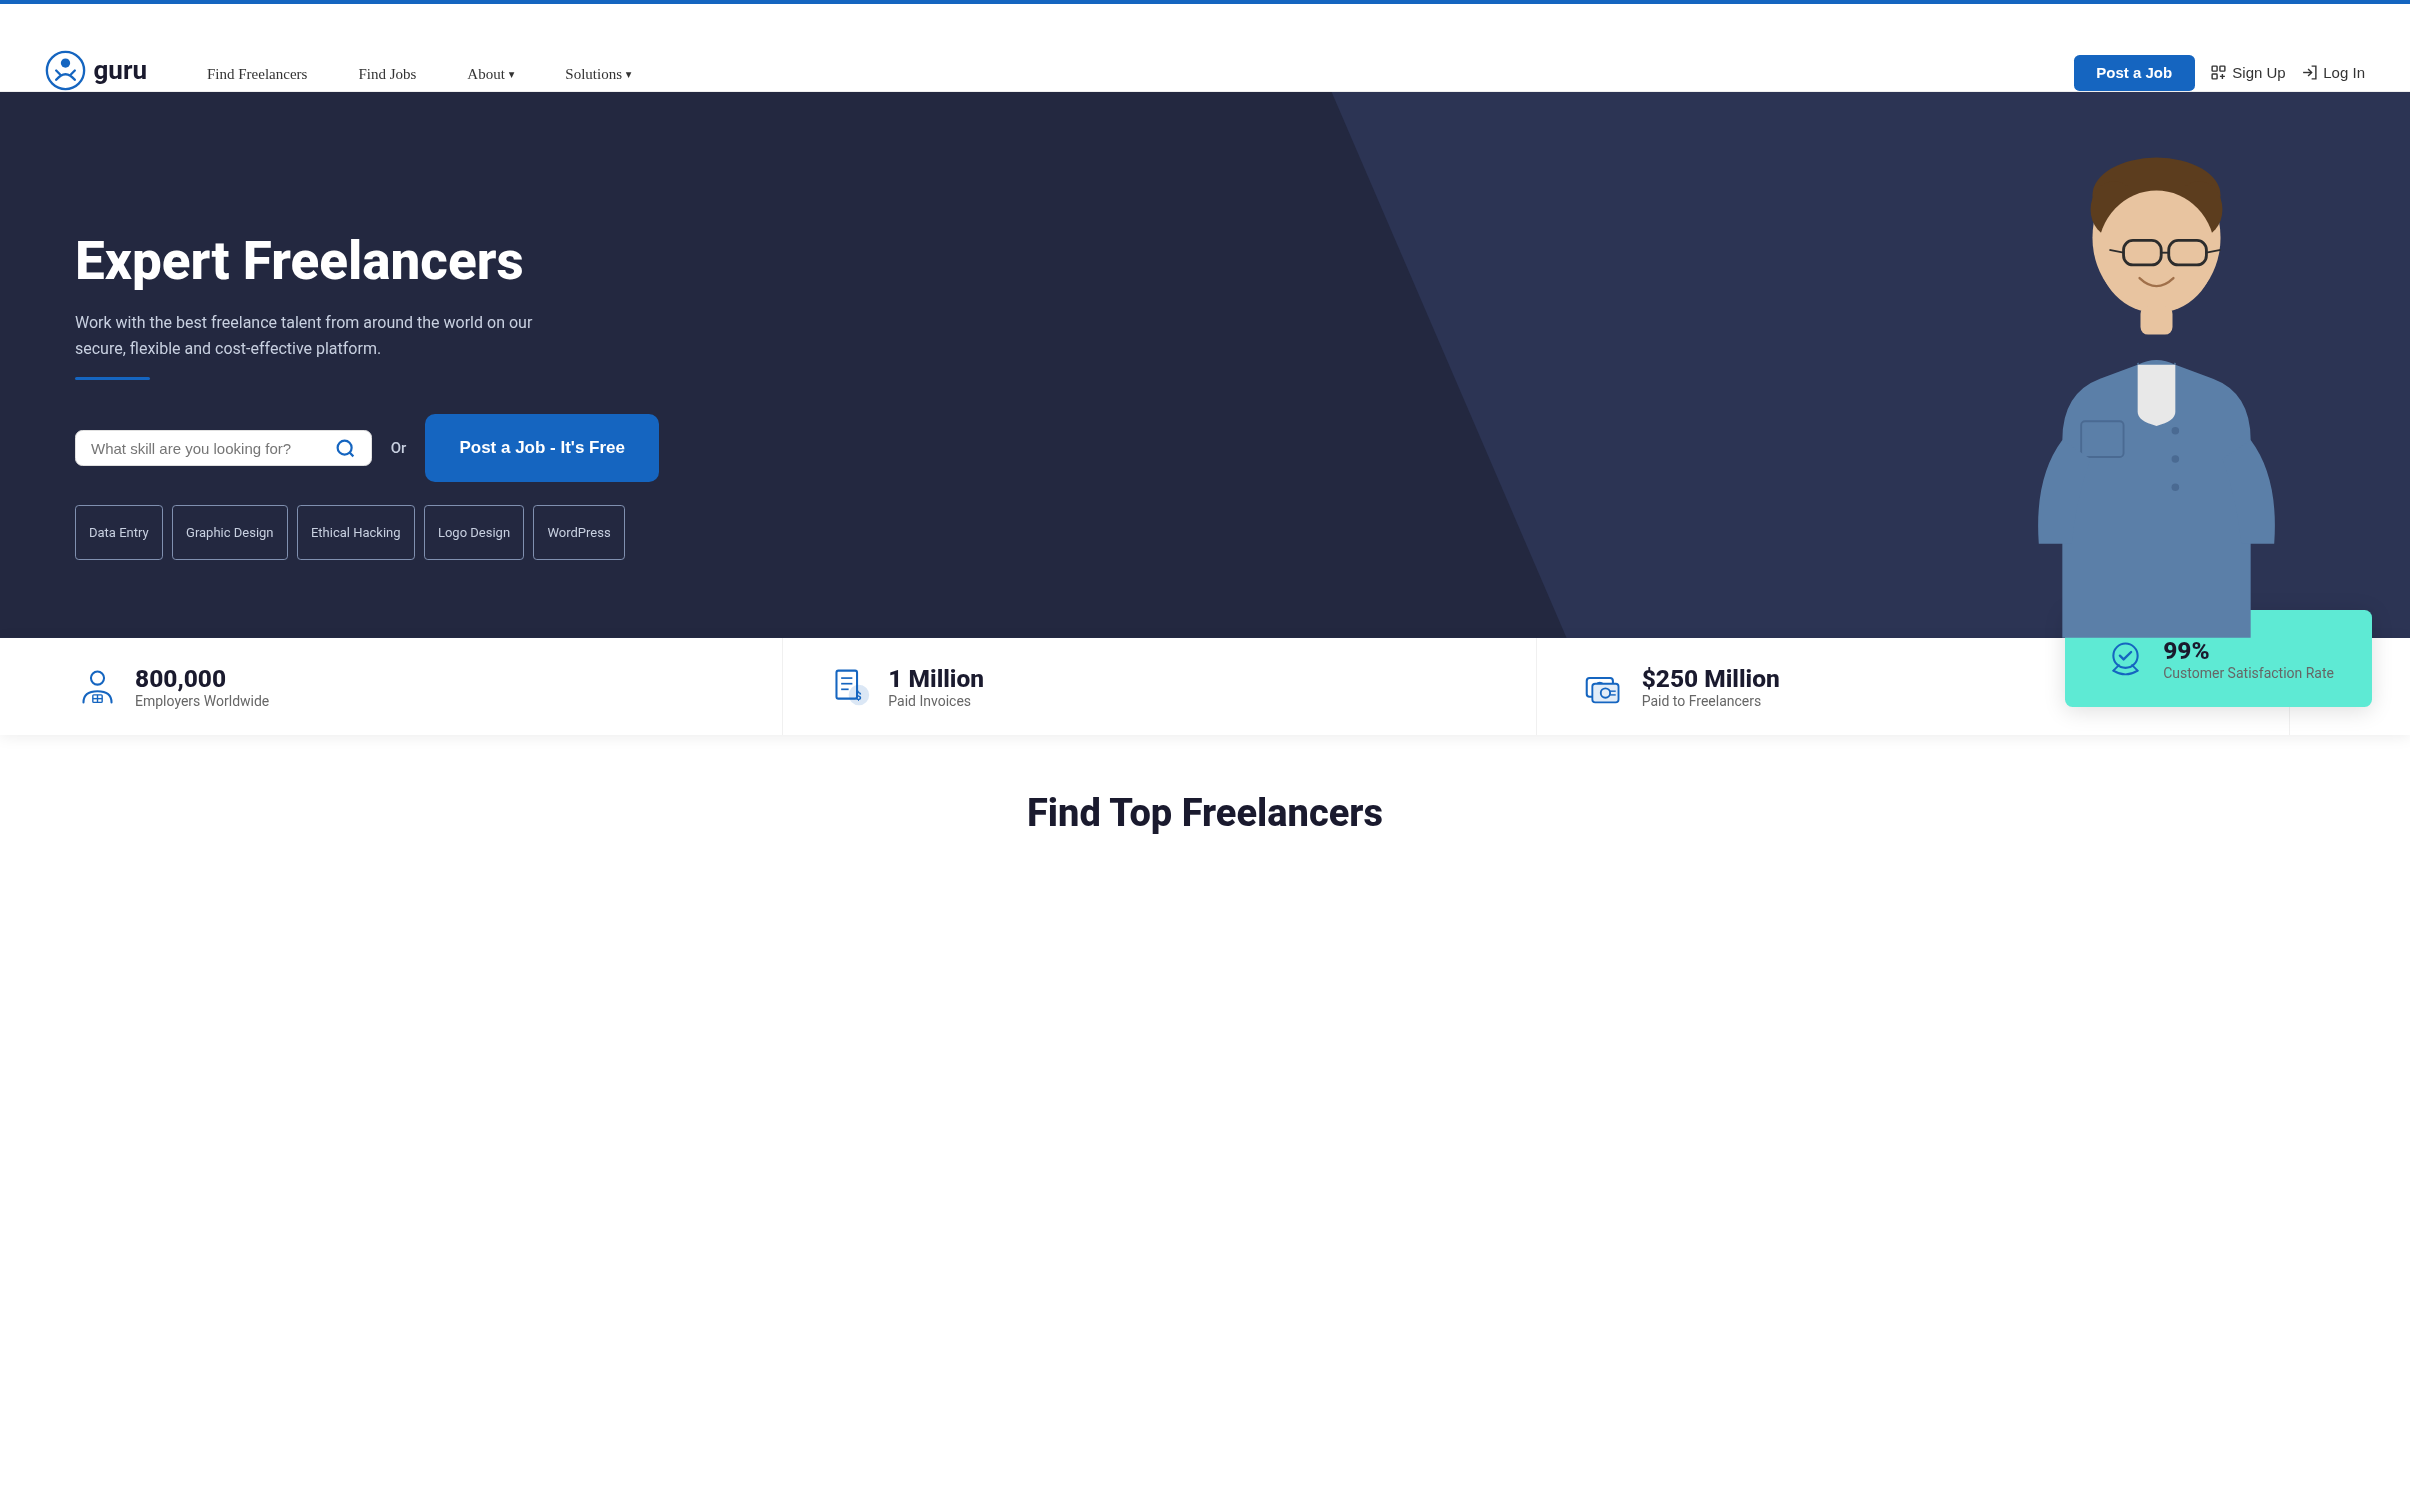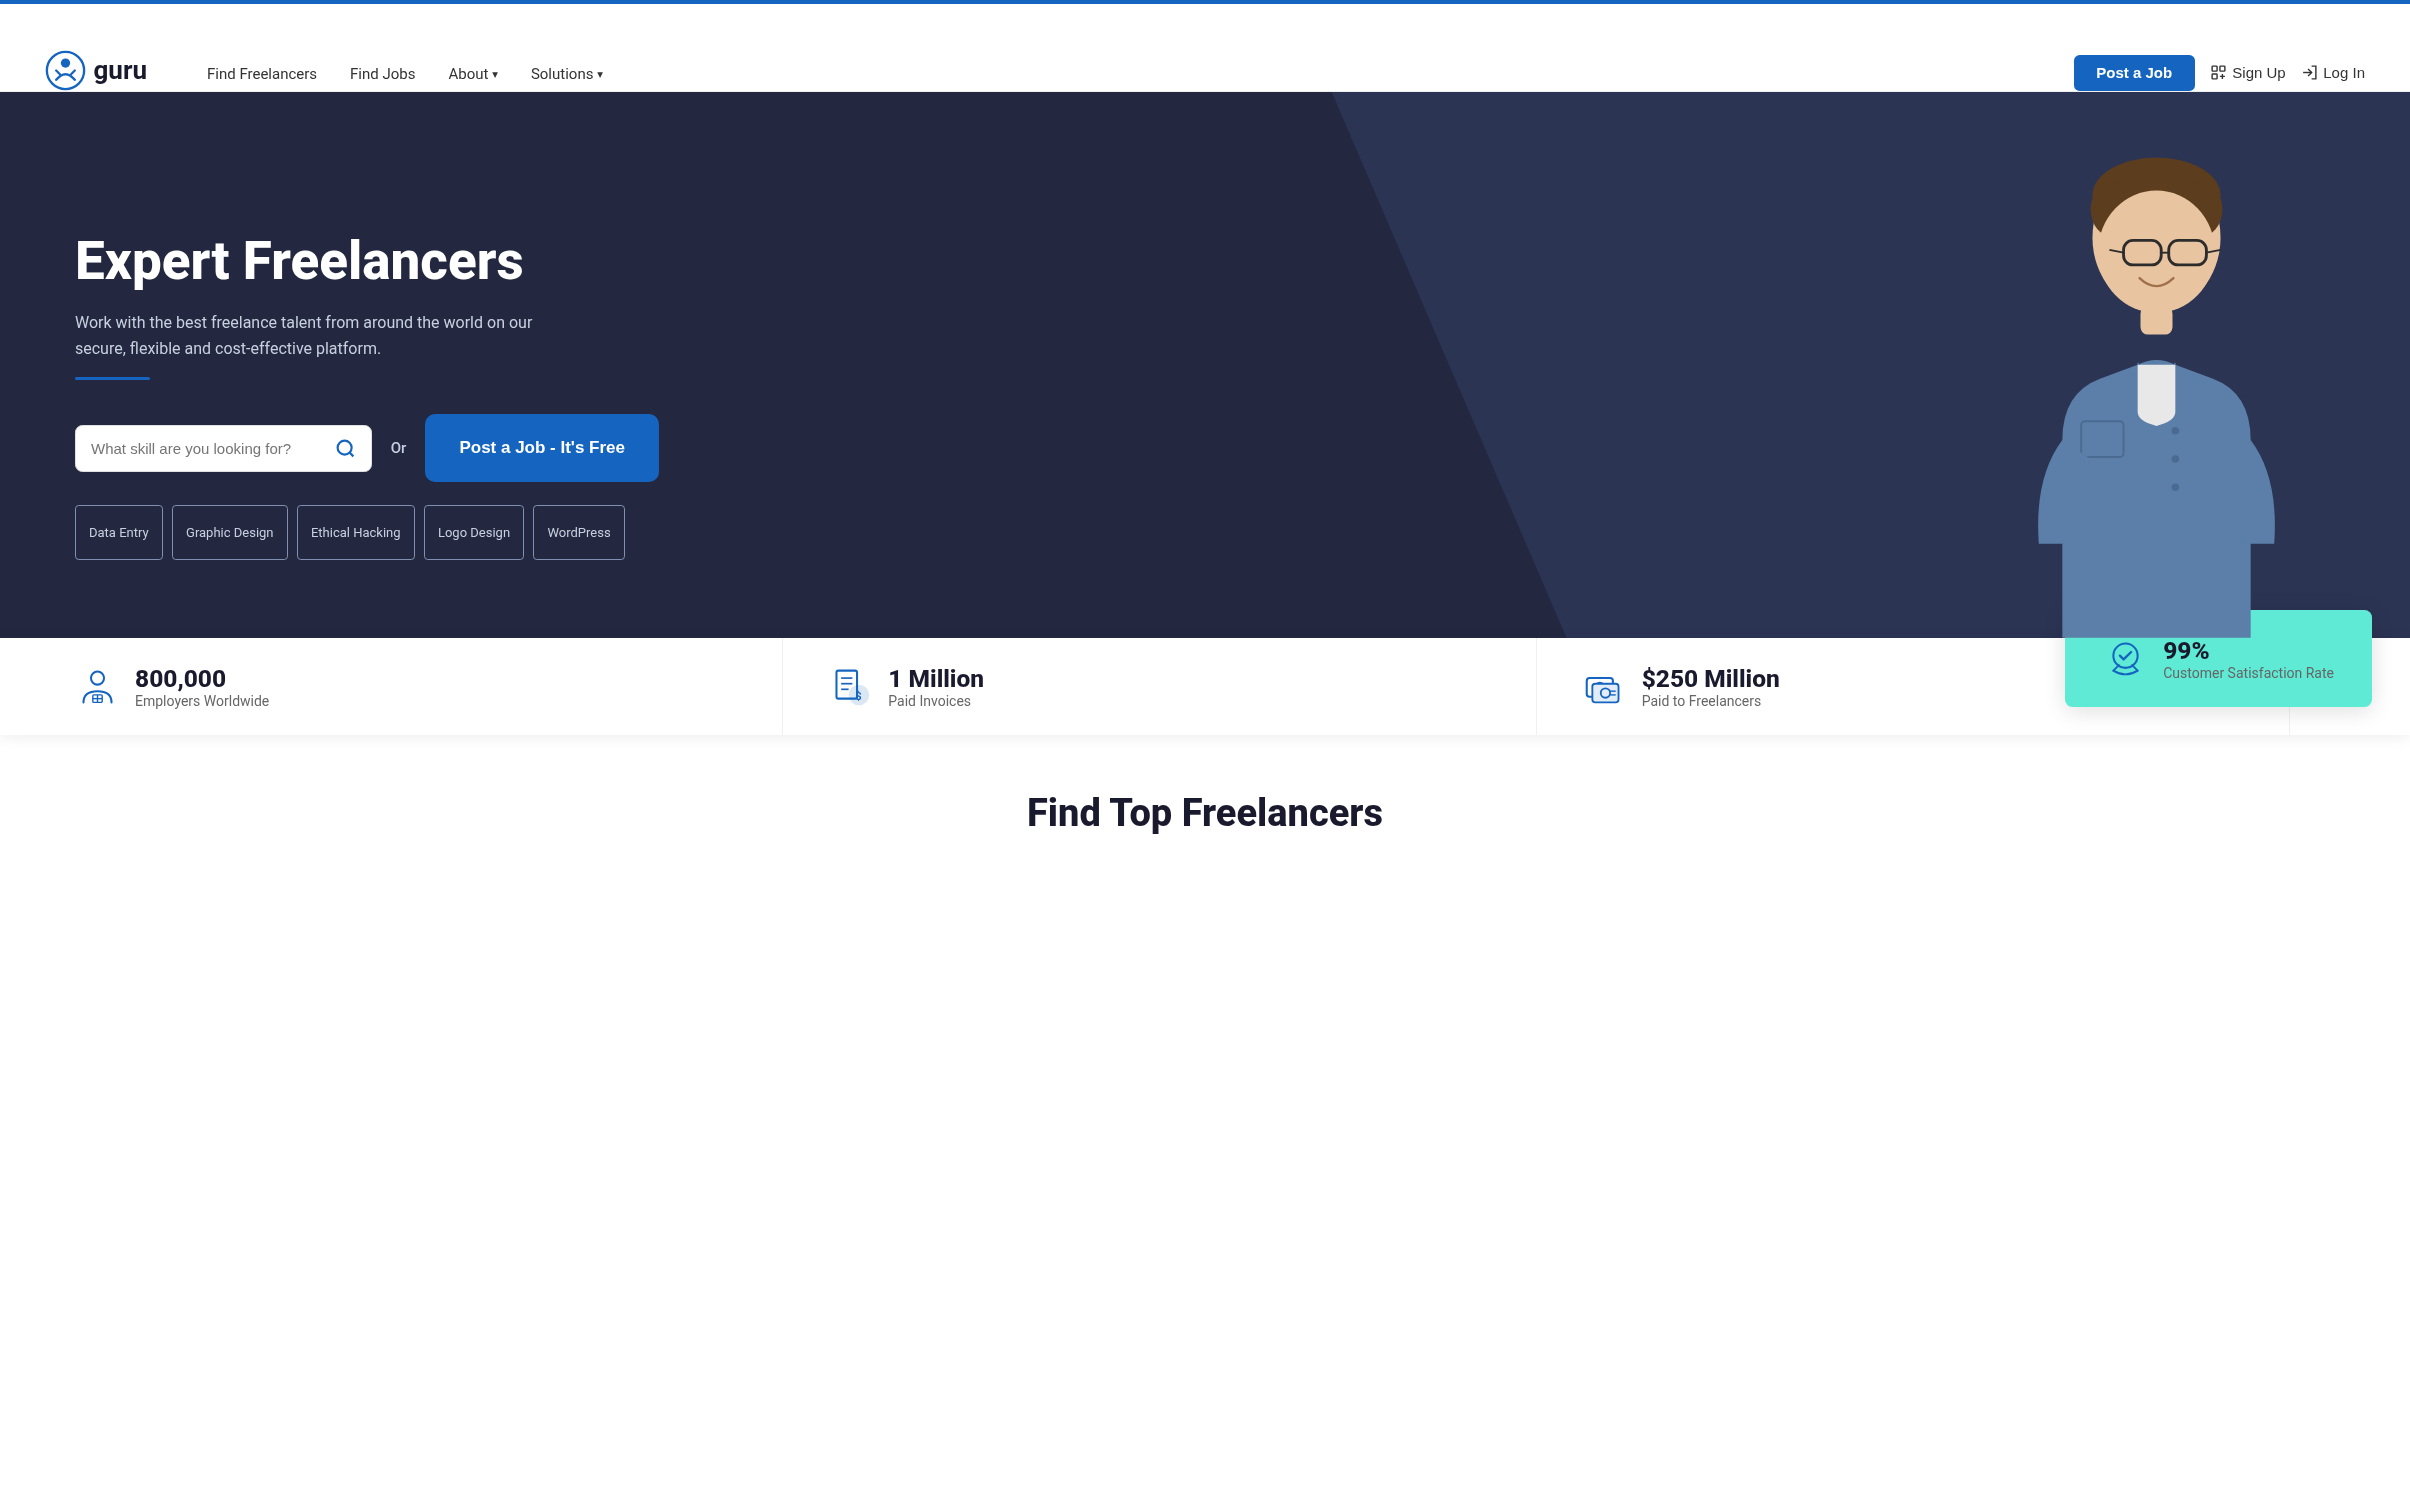--- a/index.html
+++ b/index.html
@@ -28,22 +28,23 @@
       margin-right: 7.5px;
     }
     .logo-text {
       font-size: 26px;
       font-weight: 700;
       color: #1a1a2e;
     }
     .navbar-nav {
       display: flex;
       align-items: center;
-      gap: 3px;
+      gap: 21px;
       flex: 1;
+      font-family: Liberation Serif, serif;
     }
     .nav-item {
       padding: 7.5px 15px;
       font-size: 15px;
       color: #333;
       cursor: pointer;
       text-decoration: none;
       display: flex;
       align-items: center;
       gap: 3.8px;
@@ -126,21 +127,21 @@
       gap: 19px;
       margin-bottom: 22.6px;
     }
     .search-box {
       display: flex;
       align-items: center;
       background: #fff;
       border-radius: 7.5px;
       padding: 0 15px;
       width: 358px;
-      height: 47px;
+      height: 36px;
       border: 1.9px solid #e0e0e0;
     }
     .search-input {
       flex: 1;
       border: none;
       outline: none;
       font-size: 15px;
       color: #555;
       background: transparent;
     }

